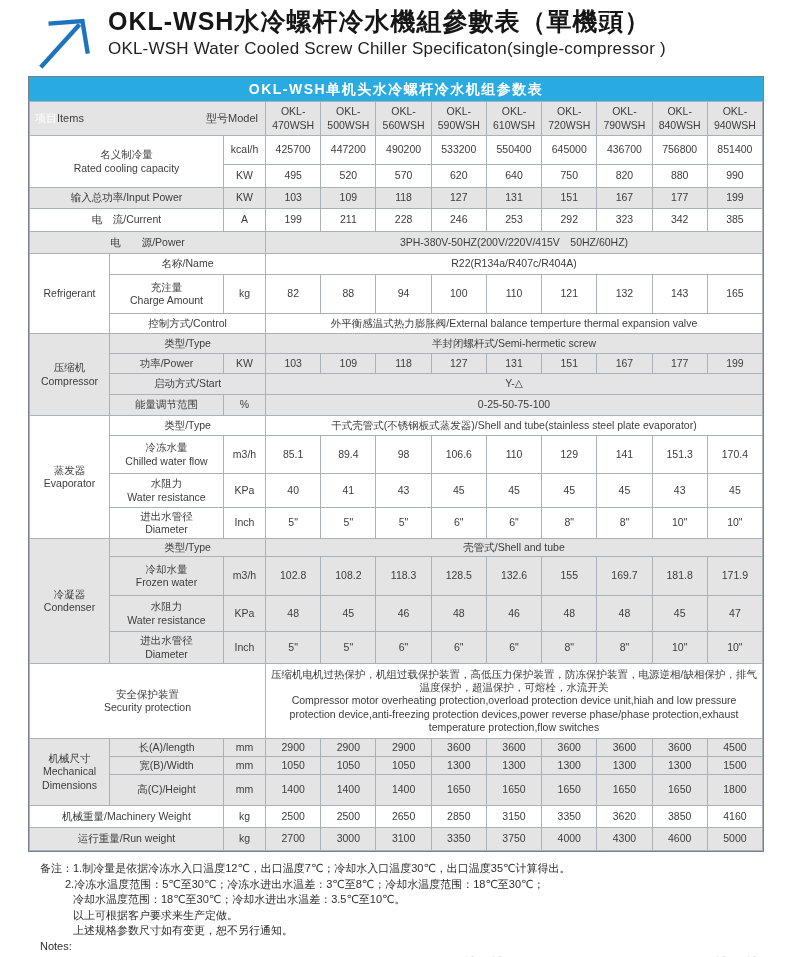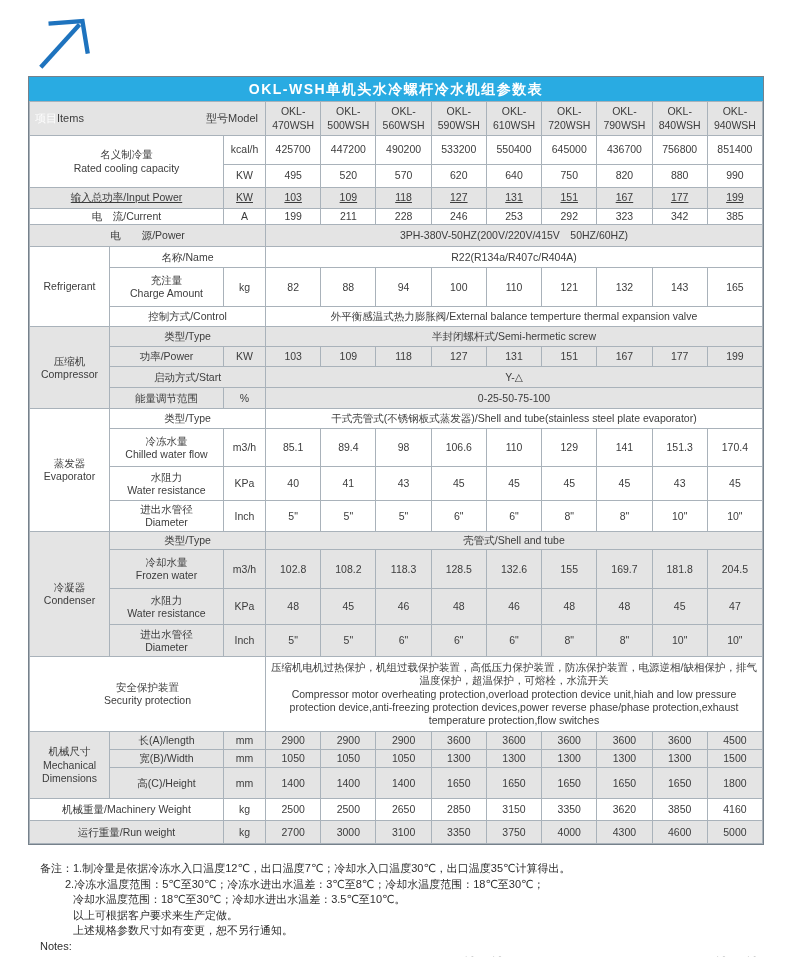--- a/index.html
+++ b/index.html
@@ -43,20 +43,24 @@
   .ind2{padding-left:33px;}
 </style>
 </head>
 <body>
 
 <div class="titlebar">
   <svg class="logo" viewBox="0 0 64 64" fill="none">
     <line class="acc" x1="7" y1="58" x2="47" y2="14" stroke-width="4.5" stroke="#1e73be"></line>
     <polyline class="acc" points="15,13 50,10.5 55.5,44" stroke-width="4.5" fill="none" stroke="#1e73be"></polyline>
   </svg>
+  <div>
+    <div class="title-zh">OKL-WSH水冷螺杆冷水機組參數表（單機頭）</div>
+    <div class="title-en">OKL-WSH Water Cooled Screw Chiller Specificaton(single-compressor )</div>
+  </div>
 </div>
 
 <div class="tablewrap">
   <div class="banner" style="background: rgb(41, 171, 226);">OKL-WSH单机头水冷螺杆冷水机组参数表</div>
   <table class="spec">
     <colgroup>
       <col style="width:80px">
         <col style="width:114px">
         <col style="width:42px">
       <col>
@@ -110,34 +114,34 @@
           <td class="val">495</td>
           <td class="val">520</td>
           <td class="val">570</td>
           <td class="val">620</td>
           <td class="val">640</td>
           <td class="val">750</td>
           <td class="val">820</td>
           <td class="val">880</td>
           <td class="val">990</td>
         </tr>
-        <tr class="g" style="height: 21px; text-decoration: underline;">
+        <tr class="g" style="height: 21px;">
           <td colspan="2" class="lbl">输入总功率/Input Power</td>
           <td class="unit">KW</td>
           <td class="val">103</td>
           <td class="val">109</td>
           <td class="val">118</td>
           <td class="val">127</td>
           <td class="val">131</td>
           <td class="val">151</td>
           <td class="val">167</td>
           <td class="val">177</td>
           <td class="val">199</td>
         </tr>
-        <tr style="height: 16px;">
+        <tr style="height: 23px;">
           <td colspan="2" class="lbl">电　流/Current</td>
           <td class="unit">A</td>
           <td class="val">199</td>
           <td class="val">211</td>
           <td class="val">228</td>
           <td class="val">246</td>
           <td class="val">253</td>
           <td class="val">292</td>
           <td class="val">323</td>
           <td class="val">342</td>
@@ -257,21 +261,21 @@
 Frozen water</td>
           <td class="unit">m3/h</td>
           <td class="val">102.8</td>
           <td class="val">108.2</td>
           <td class="val">118.3</td>
           <td class="val">128.5</td>
           <td class="val">132.6</td>
           <td class="val">155</td>
           <td class="val">169.7</td>
           <td class="val">181.8</td>
-          <td class="val">204.5</td>
+          <td class="val">171.9</td>
         </tr>
         <tr class="g" style="height: 36px;">
           <td class="lbl">水阻力
 Water resistance</td>
           <td class="unit">KPa</td>
           <td class="val">48</td>
           <td class="val">45</td>
           <td class="val">46</td>
           <td class="val">48</td>
           <td class="val">46</td>

